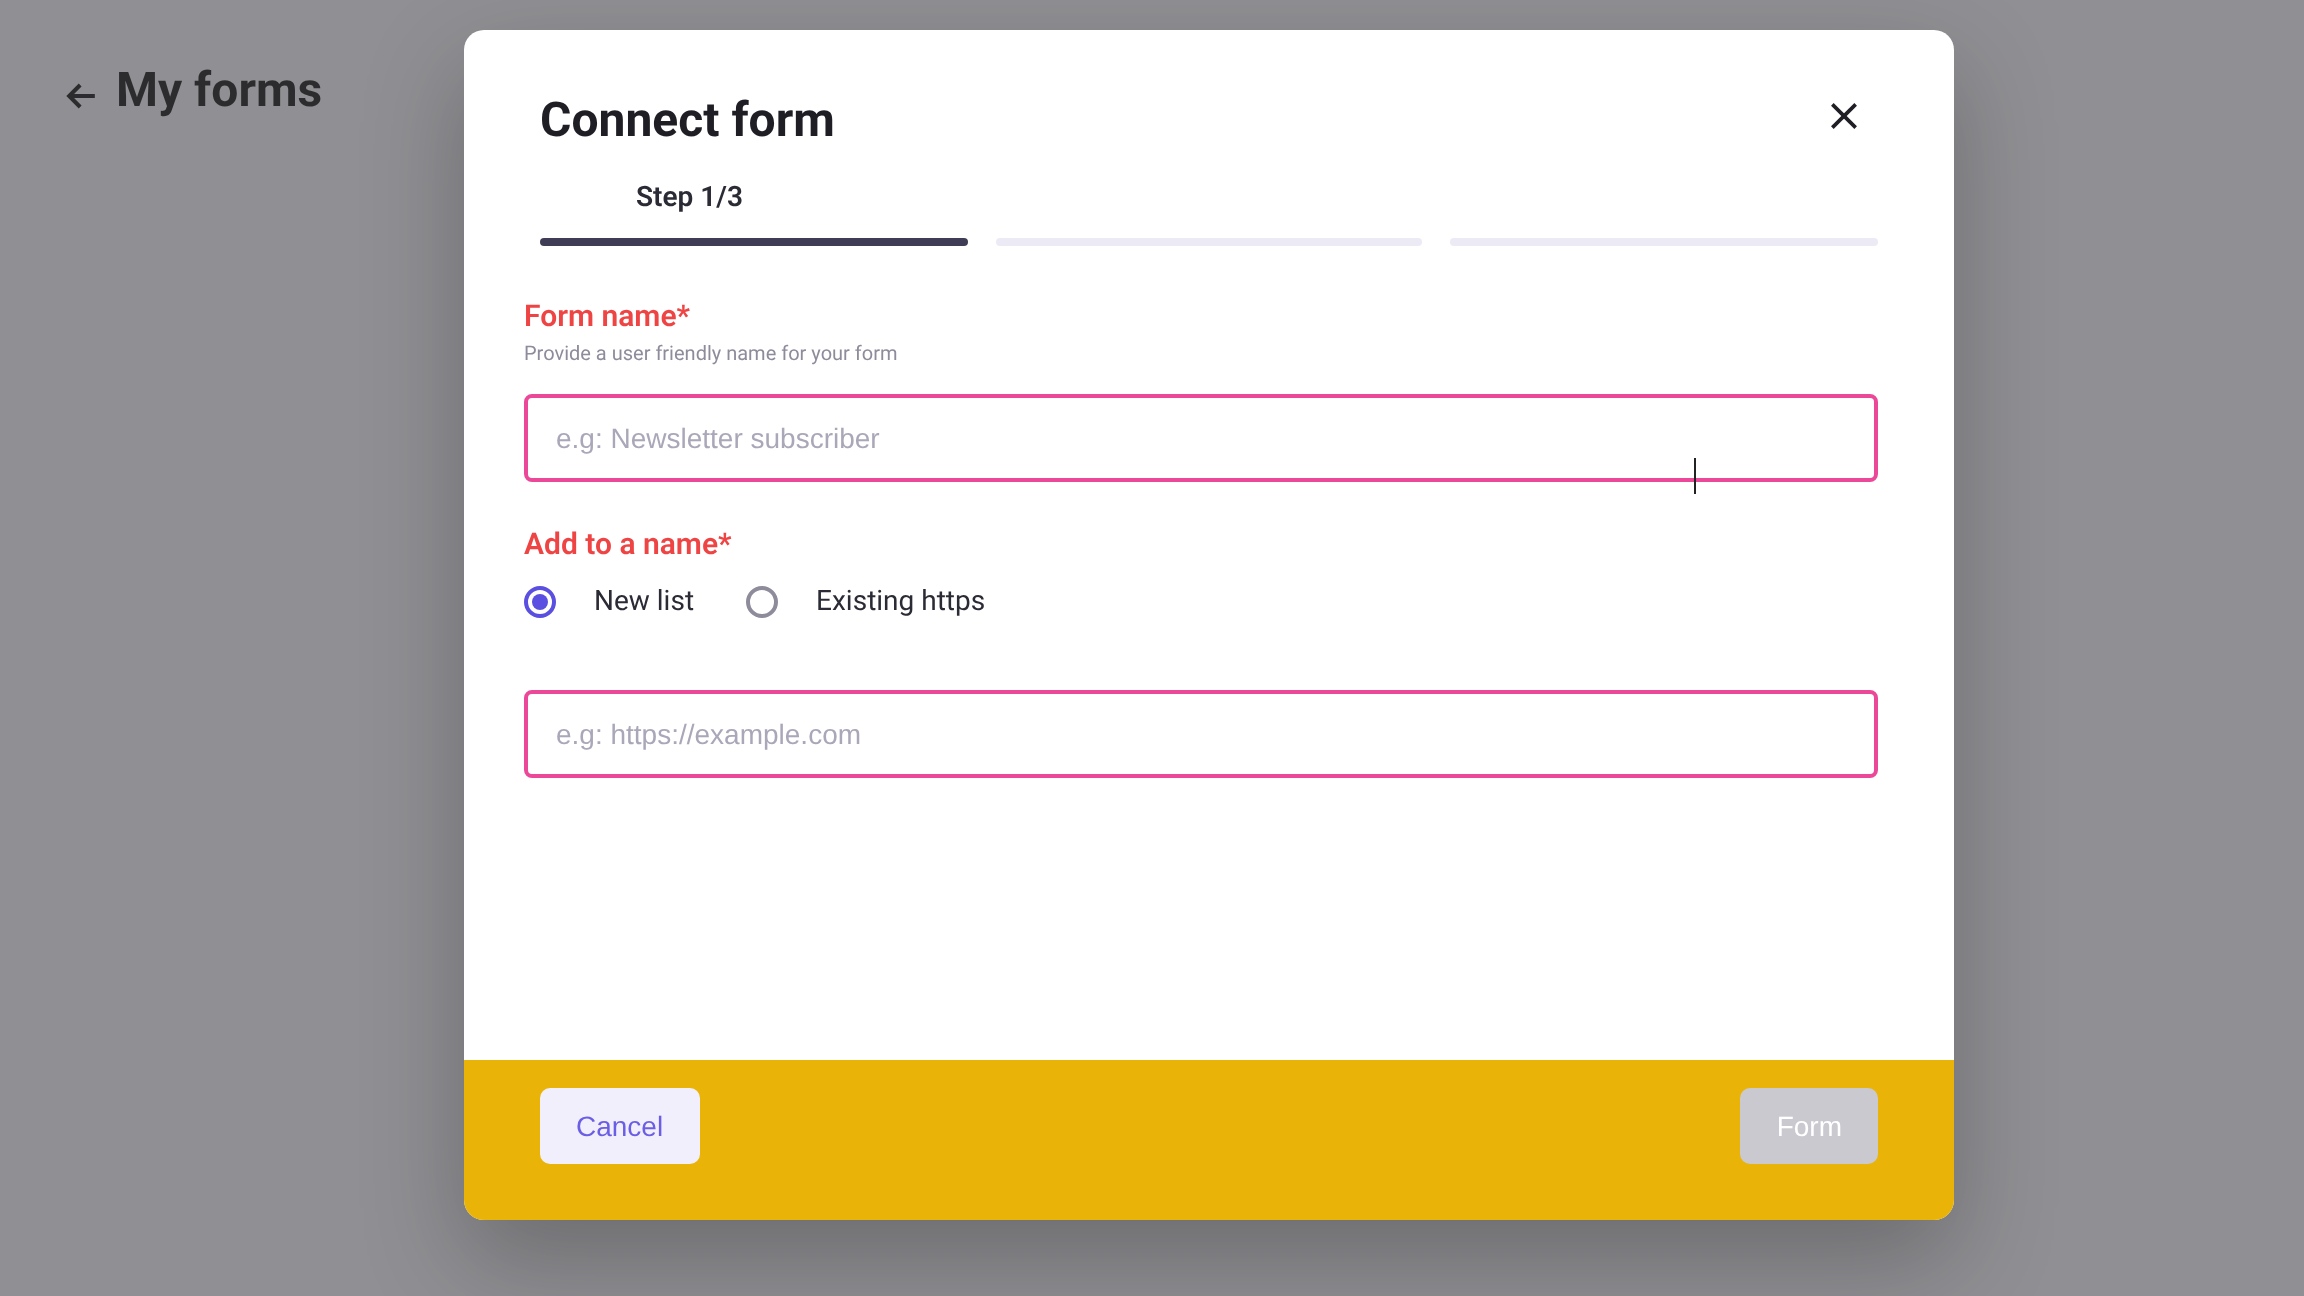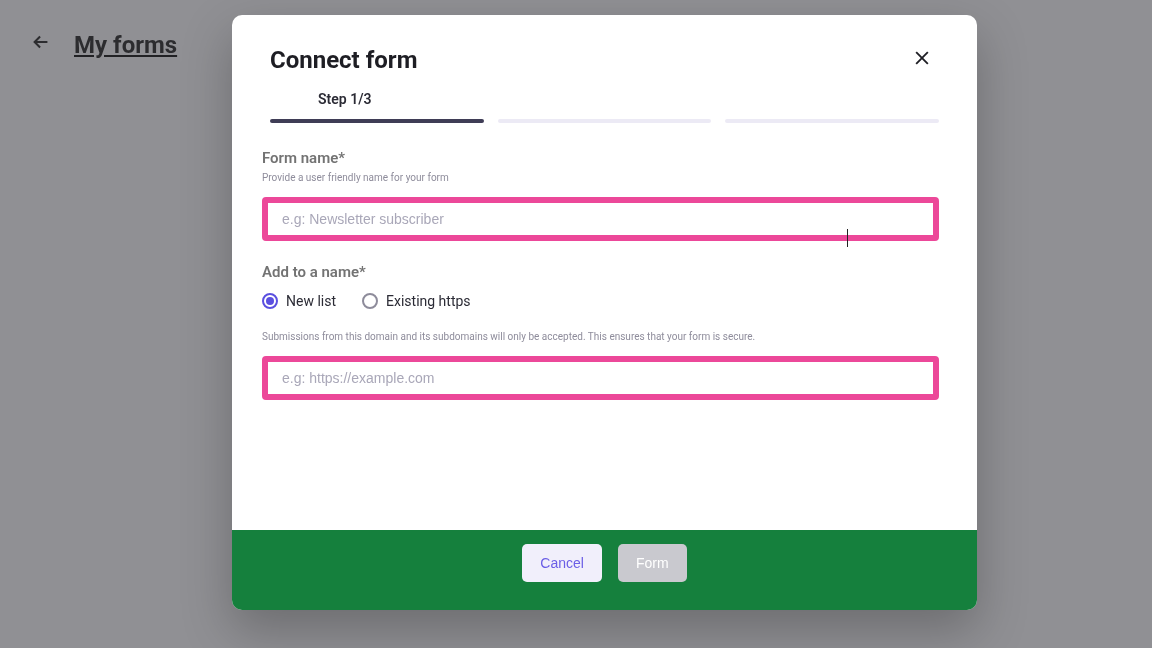--- a/index.html
+++ b/index.html
@@ -3,21 +3,21 @@
 <meta charset="utf-8">
 <style>
   * { box-sizing: border-box; margin: 0; padding: 0; }
   html, body { width: 1152px; height: 648px; overflow: hidden; font-family: -apple-system, BlinkMacSystemFont, "Segoe UI", Roboto, Helvetica, Arial, sans-serif; }
   body { position: relative; }
 
   .bg-page { position: absolute; inset: 0; background: #f7f7f8; }
   .bg-overlay { position: absolute; inset: 0; background: rgba(60,60,65,0.55); }
 
   .bg-header { position: absolute; top: 0; left: 0; right: 0; height: 90px; display: flex; align-items: center; padding-left: 30px; }
-  .back-row { display: inline-flex; align-items: flex-start; gap: 22px; cursor: pointer; text-decoration: underline; }
+  .back-row { display: inline-flex; align-items: flex-end; gap: 6px; cursor: pointer; }
   .back-arrow { width: 22px; height: 22px; display: inline-flex; align-items: center; justify-content: center; }
   .back-arrow svg { stroke: #1a1a1a; stroke-width: 2.2; fill: none; }
   .page-title { font-size: 24px; font-weight: 700; color: #1a1a1a; }
 
   .modal { position: absolute; top: 15px; left: 232px; width: 745px; height: 595px; background: #fff; border-radius: 10px; box-shadow: 0 20px 50px rgba(0,0,0,0.25); display: flex; flex-direction: column; }
   .modal-head { padding: 28px 38px 0 38px; }
   .modal-title-row { display: flex; align-items: center; justify-content: space-between; }
   .modal-title { font-size: 24px; font-weight: 700; color: #1e1e24; }
   .close-btn { width: 34px; height: 34px; display: inline-flex; align-items: center; justify-content: center; cursor: pointer; border-radius: 4px; }
   .close-btn svg { stroke: #1e1e24; stroke-width: 2.2; fill: none; }
@@ -28,36 +28,36 @@
   .progress-seg.active { background: #3f3d56; }
 
   .modal-body-wrap { position: relative; flex: 1; margin-top: 18px; }
   .modal-body { position: absolute; top: 0; bottom: 0; left: 0; right: 0; padding: 8px 38px 0 30px; overflow-y: auto; }
   .modal-body::-webkit-scrollbar { width: 10px; }
   .modal-body::-webkit-scrollbar-track { background: transparent; }
   .modal-body::-webkit-scrollbar-thumb { background: #c9c9cf; border-radius: 5px; }
   .modal-body::-webkit-scrollbar-button { height: 12px; background: transparent; }
 
   .field-block { margin-bottom: 22px; }
-  .field-label { font-size: 15px; font-weight: 600; color: #737373; }
+  .field-label { font-size: 15px; font-weight: 600; color: #ef4444; }
   .field-help { margin-top: 5px; font-size: 10px; color: #8e8c9b; }
-  .text-input { margin-top: 14px; width: 100%; height: 44px; border: 6px solid #ec4899; border-radius: 4px; padding: 0 14px; font-size: 14px; color: #333; background: #fff; outline: none; }
+  .text-input { margin-top: 14px; width: 100%; height: 44px; border: 2px solid #ec4899; border-radius: 4px; padding: 0 14px; font-size: 14px; color: #333; background: #fff; outline: none; }
   .text-input::placeholder { color: #a9a7b8; }
 
   .radio-row { margin-top: 12px; display: flex; gap: 26px; align-items: center; }
-  .radio-item { display: inline-flex; align-items: center; gap: 8px; cursor: pointer; }
+  .radio-item { display: inline-flex; align-items: center; gap: 19px; cursor: pointer; }
   .radio-circle { width: 16px; height: 16px; border: 2px solid #8e8c9b; border-radius: 50%; display: inline-flex; align-items: center; justify-content: center; background: #fff; }
   .radio-item.selected .radio-circle { border-color: #5a4fe0; }
   .radio-dot { width: 8px; height: 8px; border-radius: 50%; background: #5a4fe0; display: none; }
   .radio-item.selected .radio-dot { display: block; }
   .radio-text { font-size: 14px; color: #2b2b35; }
 
   .spacer-bottom { height: 60px; }
 
-  .modal-footer { position: absolute; bottom: 0; left: 0; right: 0; padding: 14px 38px 28px 38px; display: flex; justify-content: center; gap: 16px; background: #15803d; border-radius: 0 0 10px 10px; }
+  .modal-footer { position: absolute; bottom: 0; left: 0; right: 0; padding: 14px 38px 28px 38px; display: flex; justify-content: space-between; gap: 16px; background: #eab308; border-radius: 0 0 10px 10px; }
   .btn { height: 38px; padding: 0 18px; border-radius: 5px; font-size: 14px; font-weight: 500; display: inline-flex; align-items: center; justify-content: center; border: none; cursor: pointer; }
   .btn-cancel { background: #f1effb; color: #6b5ee6; }
   .btn-next { background: #c9c9cf; color: #fff; cursor: default; }
 
   .caret { position: absolute; width: 1px; height: 18px; background: #222; left: 615px; top: 214px; }
 </style>
 </head>
 <body>
 
 <div class="bg-page">
@@ -116,21 +116,20 @@
             <span class="radio-text">New list</span>
           </div>
           <div class="radio-item">
             <span class="radio-circle"></span>
             <span class="radio-text">Existing https</span>
           </div>
         </div>
       </div>
 
       <div class="field-block">
-        <div class="field-help">Submissions from this domain and its subdomains will only be accepted. This ensures that your form is secure.</div>
         <input class="text-input" type="text" placeholder="e.g: https://example.com" style="">
       </div>
 
       <div class="spacer-bottom"></div>
     </div>
   </div>
 
   <div class="modal-footer">
     <button class="btn btn-cancel">Cancel</button>
     <button class="btn btn-next">Form</button>

